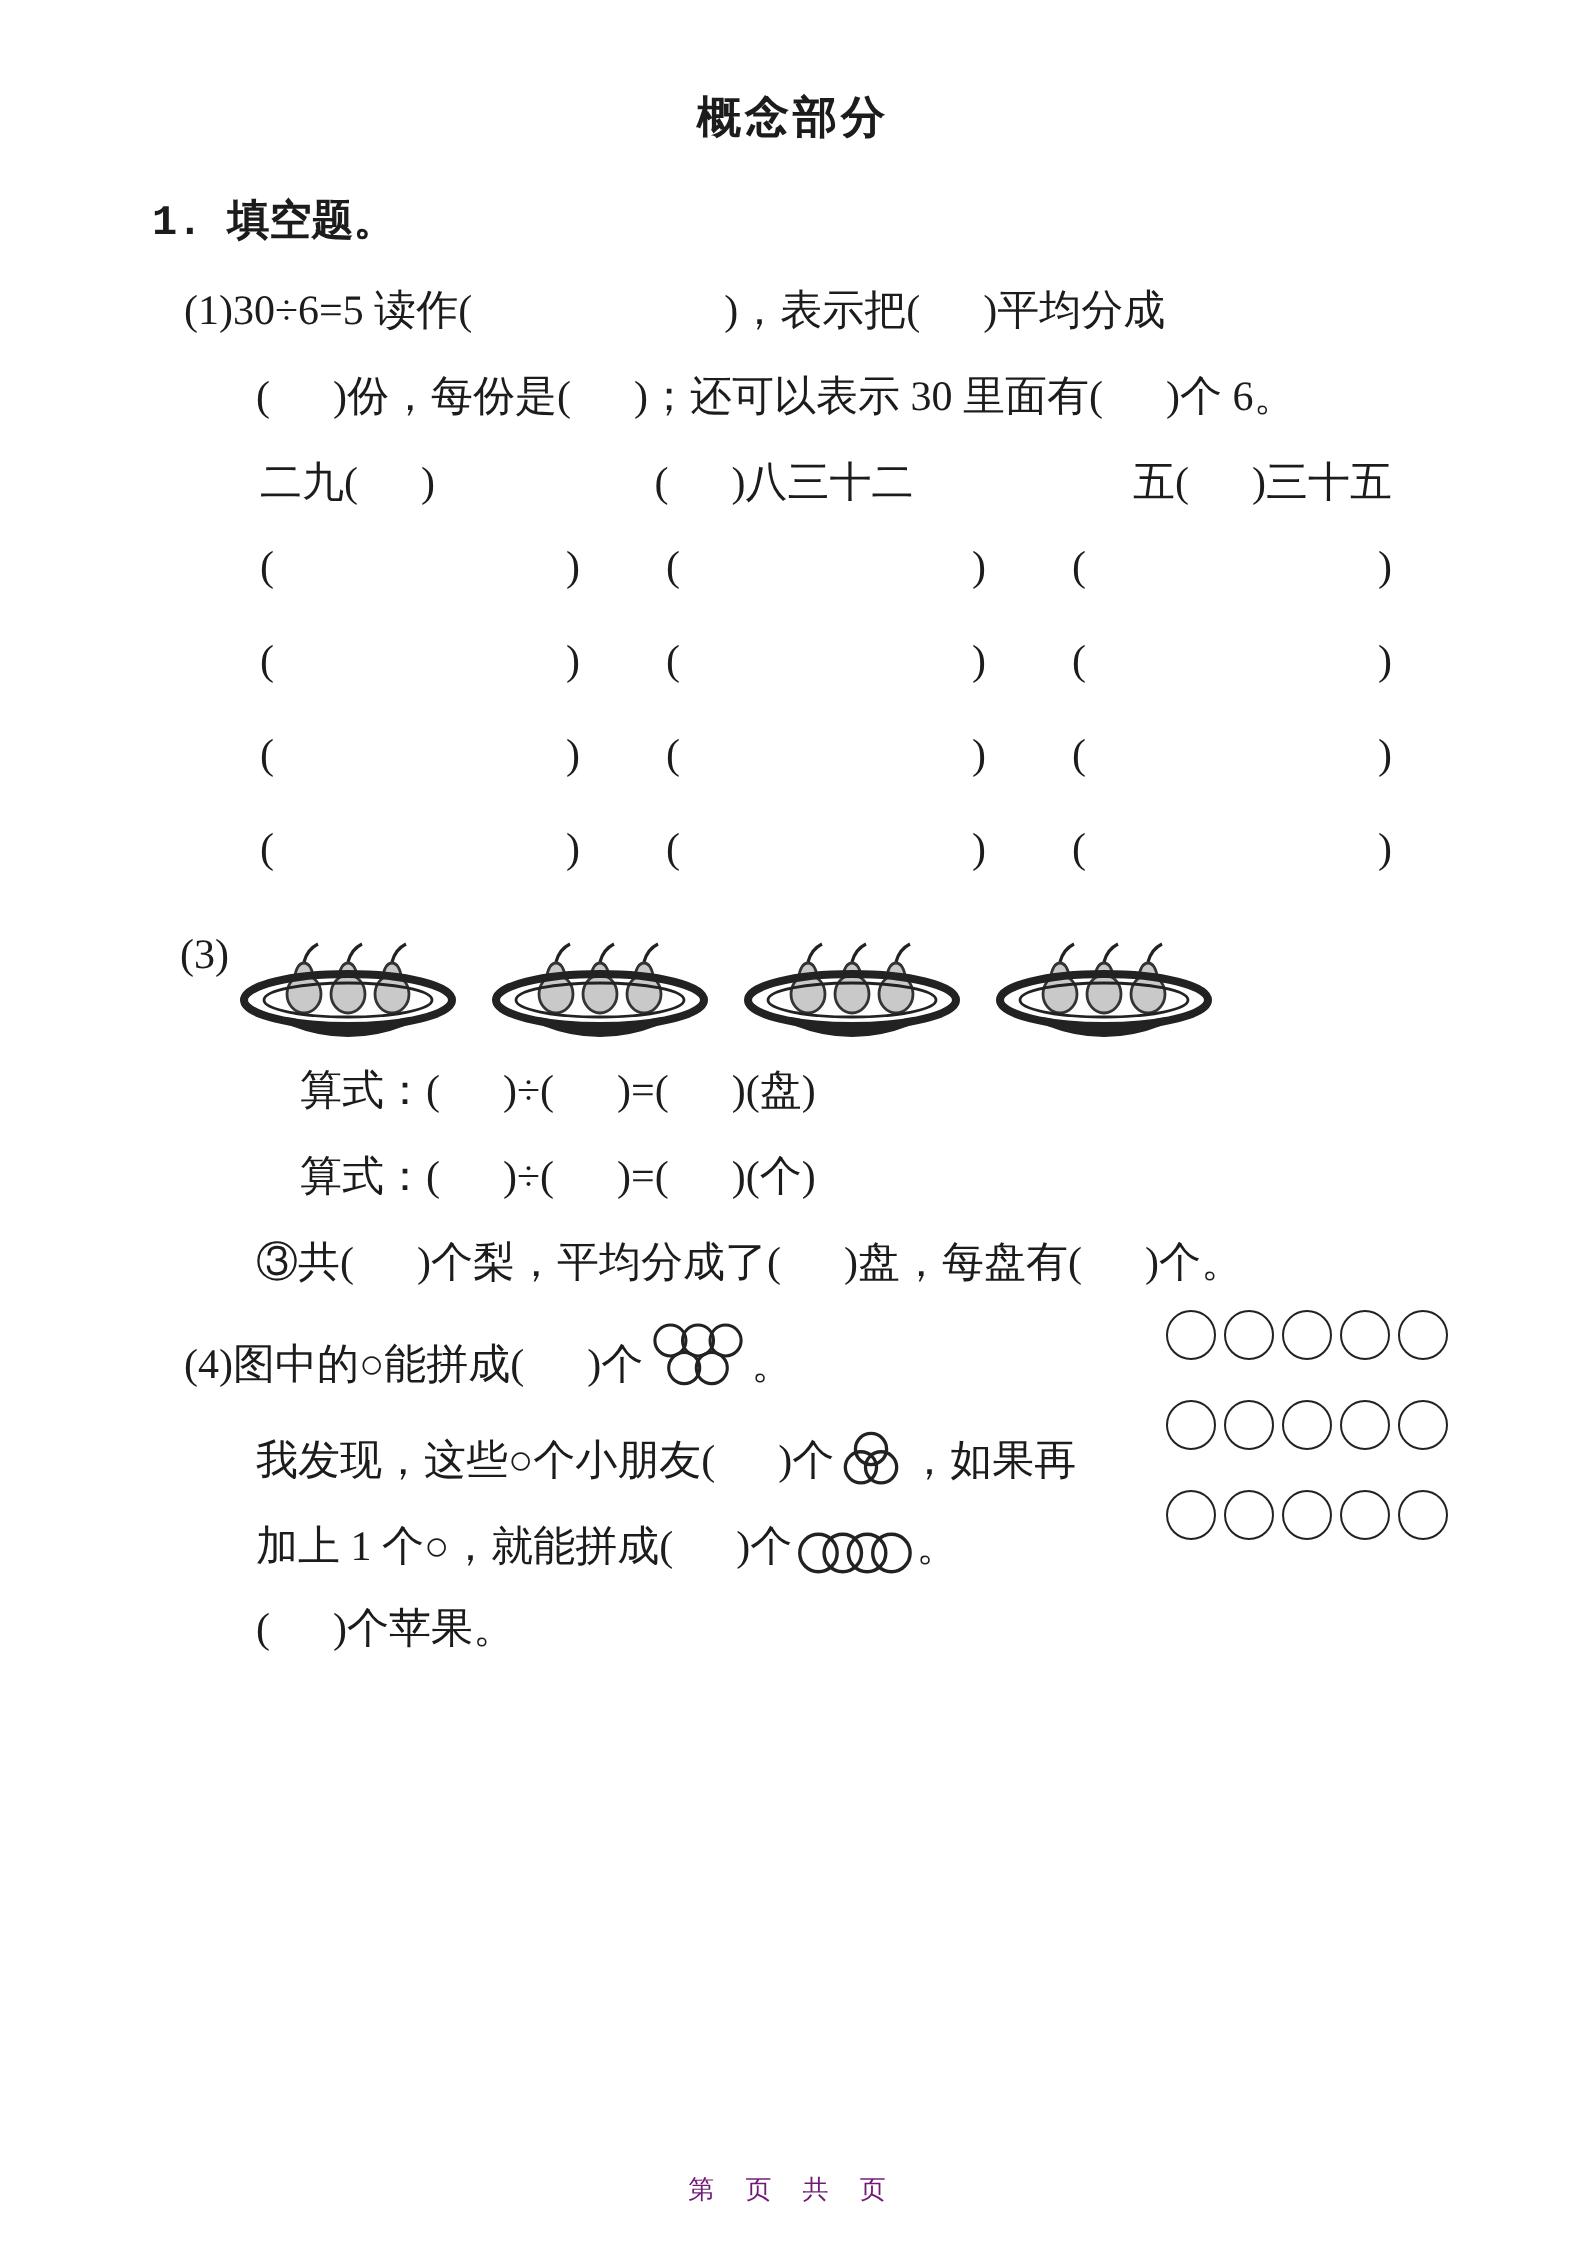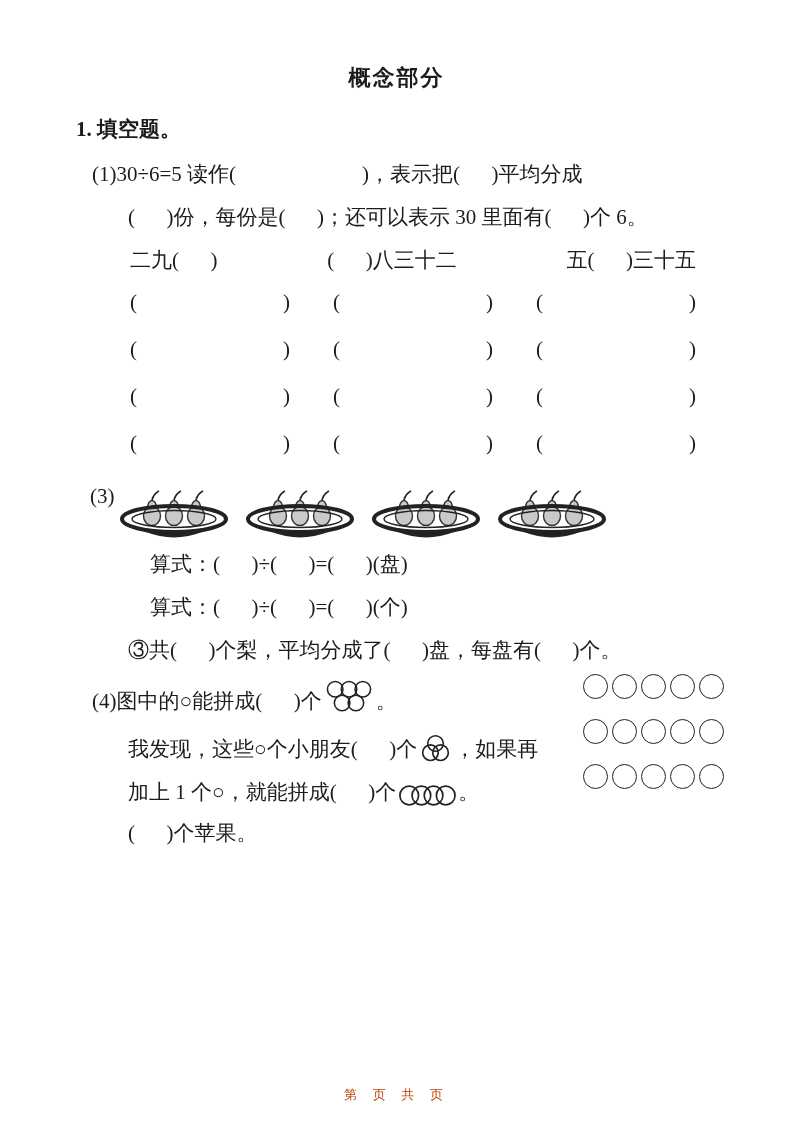--- a/index.html
+++ b/index.html
@@ -1,27 +1,27 @@
 <!DOCTYPE html>
 <html><head>
 <meta charset="utf-8">
 <style>
   html,body{margin:0;padding:0;background:#e8e8e8;}
   .page{
     position:relative;width:793px;height:1122px;background:#ffffff;
     font-family:"Liberation Serif", serif;color:#1c1c1c;overflow:hidden;
     margin:0 auto;
   }
-  .content{padding-top:63px;}
+  .content{padding-top:44px;}
   .title{
     text-align:center;font-family:"Liberation Sans", sans-serif;
     font-weight:bold;font-size:22px;letter-spacing:2px;margin-bottom:22px;
   }
   .heading{
-    font-family:Liberation Serif, serif;font-weight:bold;
+    font-family:Liberation Mono, monospace;font-weight:bold;
     font-size:21px;margin:0 0 16px 76px;
   }
   .line{
     font-size:21px;line-height:30px;white-space:pre;margin-bottom:13px;
   }
   .ind-1{margin-left:92px;}   
   .ind-2{margin-left:128px;}  
   .ind-3{margin-left:150px;}  
   .jingle-row,.blank-row{
     display:flex;justify-content:space-between;
@@ -41,21 +41,21 @@
     position:absolute;top:-4px;right:62px;width:148px;
     display:flex;flex-direction:column;gap:20px;
   }
   .circle-row{display:flex;gap:4px;}
   .circle-dot{
     width:25px;height:25px;border:1.6px solid #222;border-radius:50%;
     box-sizing:border-box;background:#fff;
   }
   .footer{
     position:absolute;bottom:18px;left:0;width:100%;text-align:center;
-    font-size:13px;letter-spacing:6px;color:#c2410c;
+    font-size:13px;letter-spacing:6px;color:#701a75;
     font-family:"Liberation Sans", sans-serif;
   }
   svg .stroke{stroke:#222;fill:none;}
 </style>
 </head>
 <body>
 
 <svg style="position:absolute;width:0;height:0" aria-hidden="true">
   <defs>
     <g id="pear">

